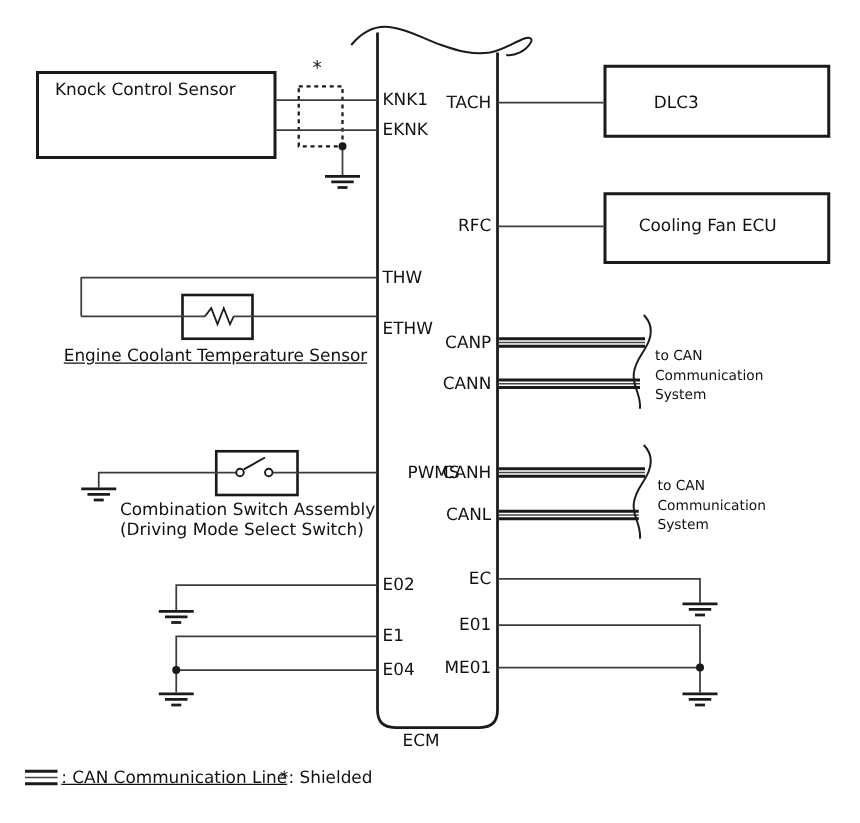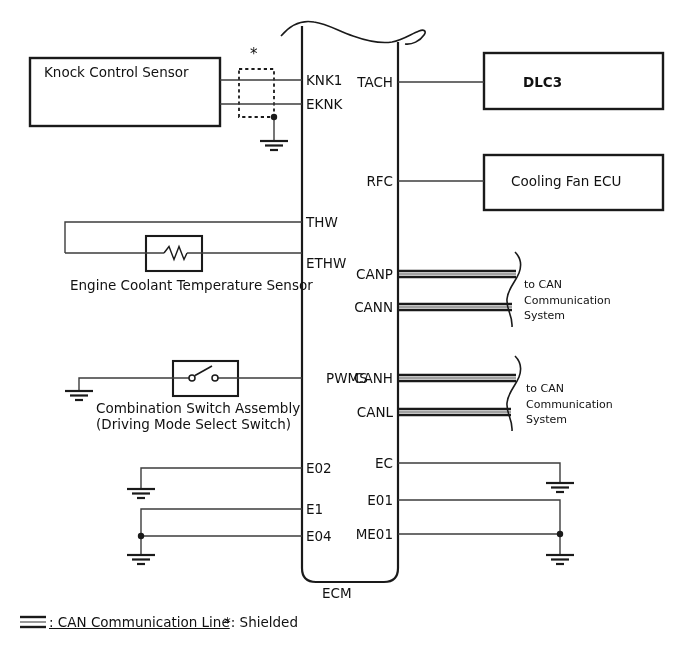--- a/index.html
+++ b/index.html
@@ -113,23 +113,23 @@
     <use href="#gnd" x="560" y="555"></use>
 
     <g>
       <line class="canthick" x1="20" y1="617" x2="46" y2="617"></line>
       <line class="canthin" x1="20" y1="622" x2="46" y2="622"></line>
       <line class="canthick" x1="20" y1="627" x2="46" y2="627"></line>
     </g>
   </svg>
 
   <div class="lbl" style="left:44px; top:64px;">Knock Control Sensor</div>
-  <div class="lbl" style="left:523px; top:74px;font-weight:bold;">DLC3</div>
+  <div class="lbl" style="left:523px; top:74px;">DLC3</div>
   <div class="lbl" style="left:511px; top:173px;">Cooling Fan ECU</div>
-  <div class="lbl" style="left:70px; top:277px;">Engine Coolant Temperature Sensor</div>
+  <div class="lbl" style="left:51px; top:277px;text-decoration:underline;">Engine Coolant Temperature Sensor</div>
   <div class="lbl" style="left:96px; top:416px;">(Driving Mode Select Switch)</div>
   <div class="lbl" style="left:96px; top:400px;">Combination Switch Assembly</div>
   <div class="lbl" style="left:322px; top:585px;">ECM</div>
 
   <div class="asterisk" style="left:250px; top:45px;">*</div>
 
   <div class="can-note" style="left:524px; top:277px;">to CAN Communication System</div>
   <div class="can-note" style="left:526px; top:381px;">to CAN Communication System</div>
 
   <div class="pin-l" style="top:72px;">KNK1</div>

